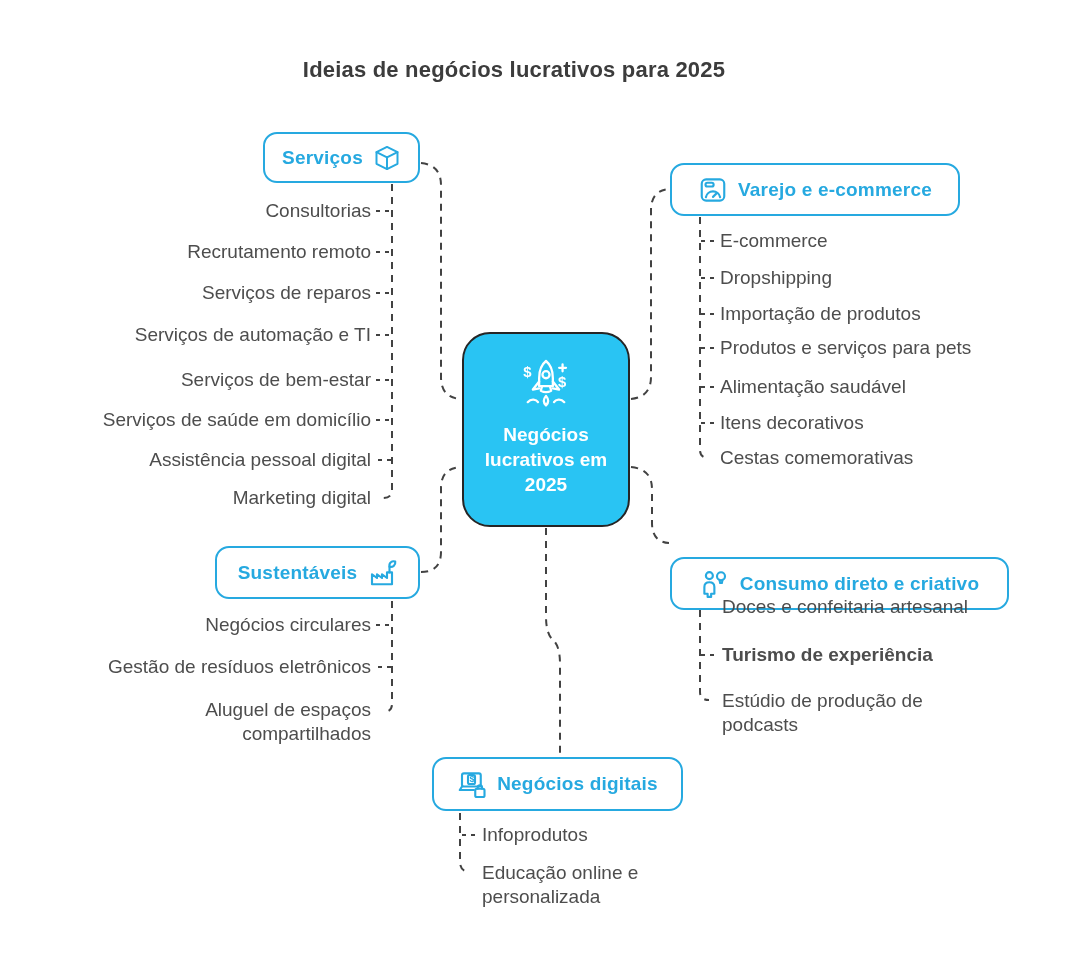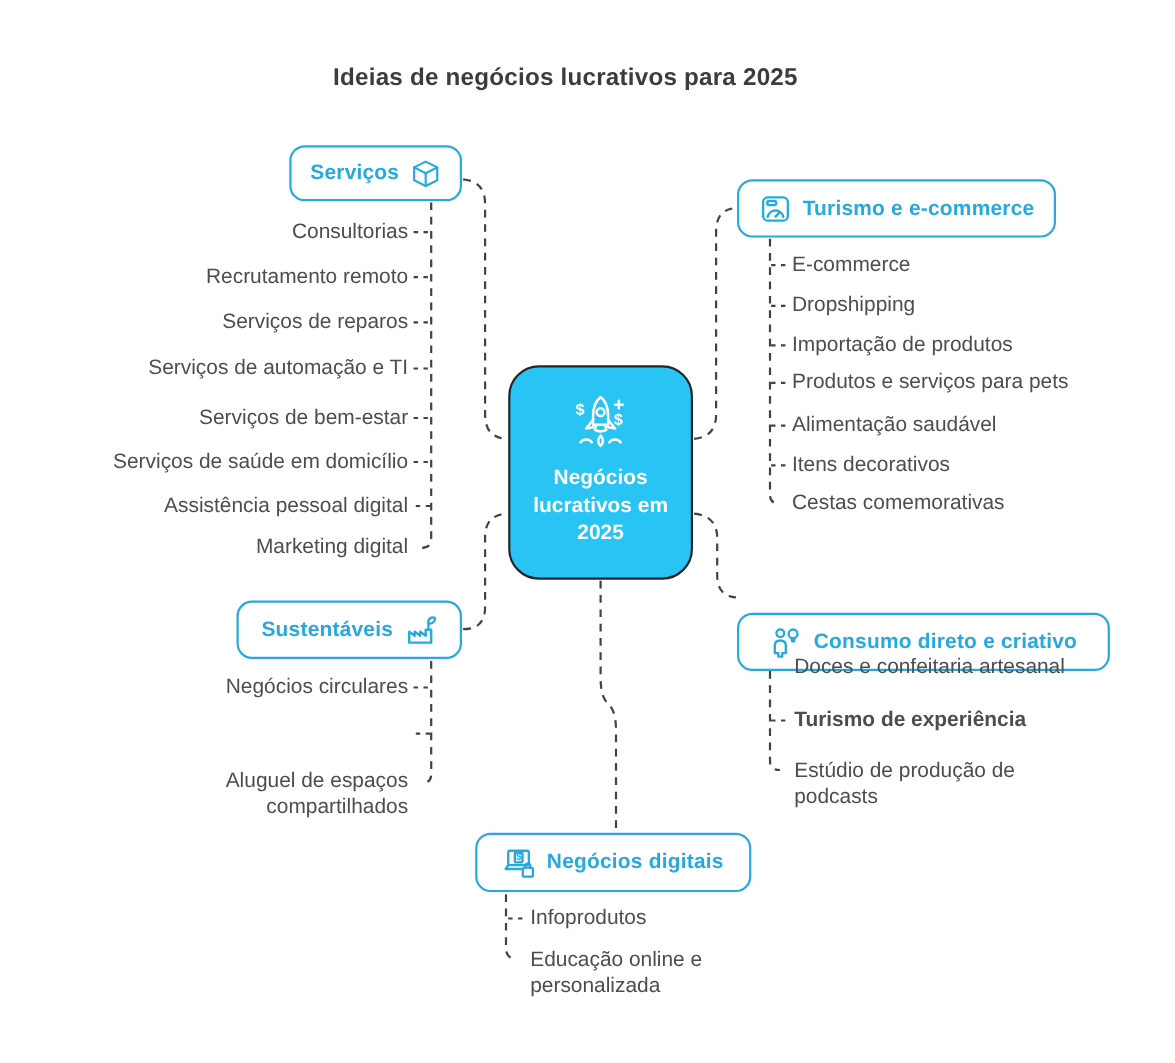--- a/index.html
+++ b/index.html
@@ -89,21 +89,21 @@
     </svg>
   </div>
 
   <div class="node" style="left:670px;top:163px;width:290px;height:53px;">
     <svg width="30" height="30" viewBox="0 0 24 24">
       <rect class="icon-stroke" x="3" y="3.5" width="18" height="17" rx="3.5"></rect>
       <rect class="icon-stroke" x="6" y="6.2" width="6.5" height="3" rx="1.5"></rect>
       <path class="icon-stroke" d="M6.3 17.8 A5.8 5.8 0 0 1 17.7 17.8"></path>
       <path class="icon-stroke" d="M12 17.5 L15 14.5"></path>
     </svg>
-    <span class="node-label">Turismo e e-commerce</span>
+    <span class="node-label">Varejo e e-commerce</span>
   </div>
 
   <div class="node" style="left:215px;top:546px;width:205px;height:53px;">
     <span class="node-label">Sustentáveis</span>
     <svg width="30" height="30" viewBox="0 0 24 24">
       <path class="icon-stroke" d="M4 21 V13 L8 16 V13 L12 16 V13 L16 16 V11.5 H20 V21 Z"></path>
       <path class="icon-stroke" d="M18 11.5 V7"></path>
       <path class="icon-stroke" d="M18 7 C17.4 3.8 20 2 22.6 2.9 C23.1 5.8 20.5 7.6 18 7 Z"></path>
     </svg>
   </div>
@@ -141,20 +141,21 @@
 
   <div class="item" style="top:229px;left:720px;">E-commerce</div>
   <div class="item" style="top:266px;left:720px;">Dropshipping</div>
   <div class="item" style="top:302px;left:720px;">Importação de produtos</div>
   <div class="item" style="top:336px;left:720px;">Produtos e serviços para pets</div>
   <div class="item" style="top:375px;left:720px;">Alimentação saudável</div>
   <div class="item" style="top:411px;left:720px;">Itens decorativos</div>
   <div class="item" style="top:446px;left:720px;">Cestas comemorativas</div>
 
   <div class="item align-right" style="top:613px;right:697px;">Negócios circulares</div>
+  <div class="item align-right" style="top:655px;right:697px;">Gestão de resíduos eletrônicos</div>
   <div class="item align-right wrap" style="top:698px;right:697px;width:205px;">Aluguel de espaços compartilhados</div>
 
   <div class="item" style="top:595px;left:722px;">Doces e confeitaria artesanal</div>
   <div class="item" style="top:643px;left:722px;font-weight:bold;">Turismo de experiência</div>
   <div class="item wrap" style="top:689px;left:722px;width:230px;">Estúdio de produção de podcasts</div>
 
   <div class="item" style="top:823px;left:482px;">Infoprodutos</div>
   <div class="item wrap" style="top:861px;left:482px;width:200px;">Educação online e personalizada</div>
 
 </div>

